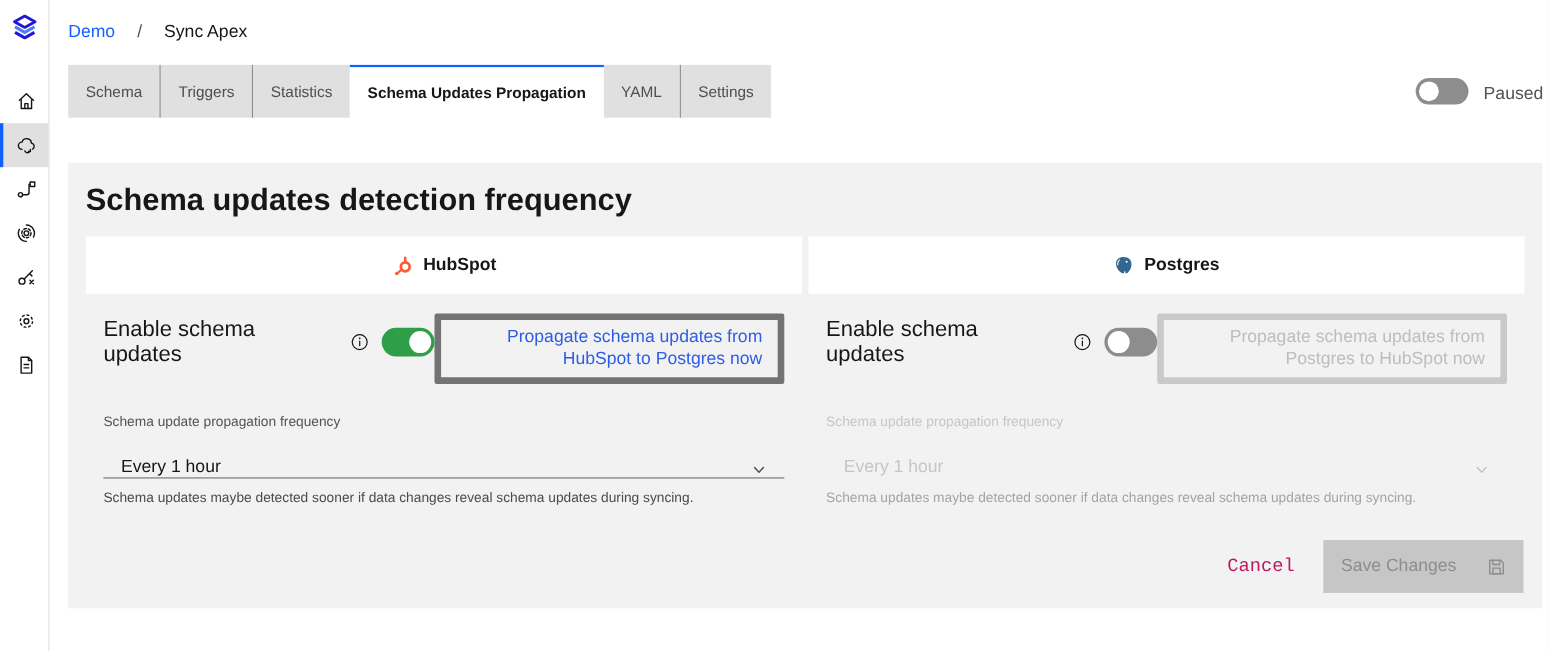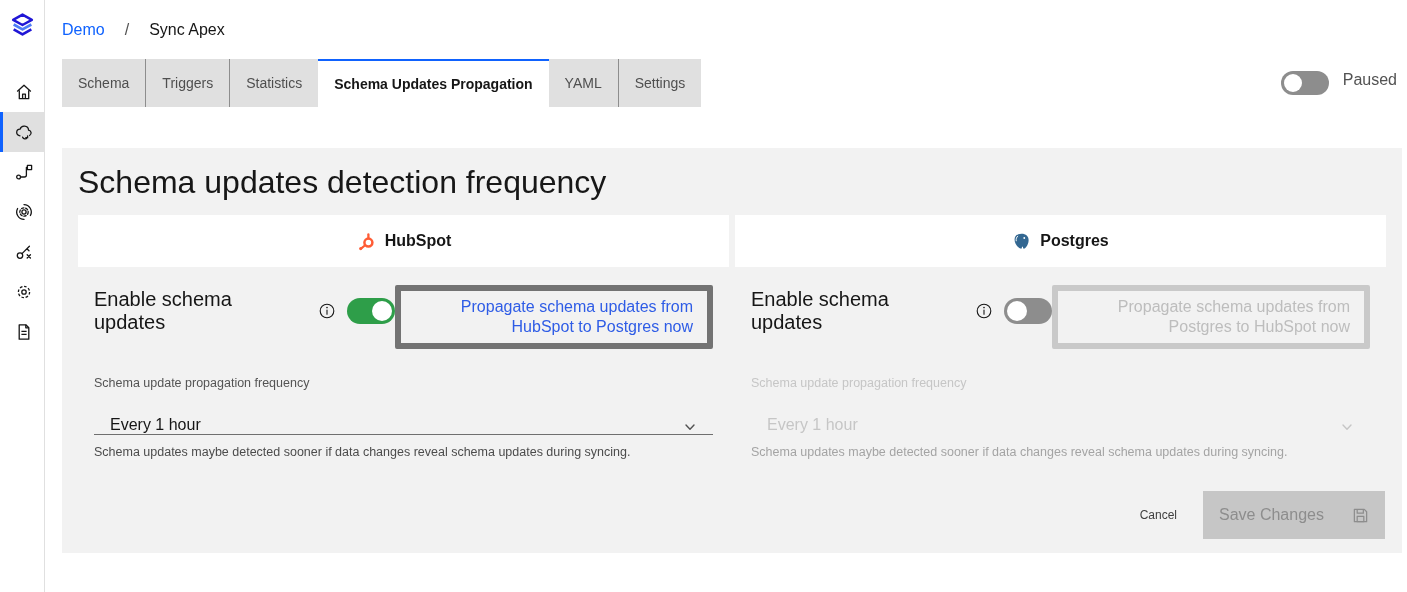--- a/index.html
+++ b/index.html
@@ -41,41 +41,41 @@
     background: #e0e0e0; color: #4f4f4f; font-size: 14px; cursor: pointer;
     white-space: nowrap;
   }
   .tab.sep-left { border-left: 1px solid #8d8d8d; }
   .tab.active {
     background: #ffffff; color: #161616; font-weight: bold;
     border-top: 2px solid #0f62fe;
   }
 
   .pause-wrap {
-    position: absolute; right: 10px; top: 50%; transform: translateY(-50%);
-    display: flex; align-items: flex-start; gap: 14px;
+    position: absolute; right: 4px; top: 50%; transform: translateY(-50%);
+    display: flex; align-items: flex-end; gap: 14px;
   }
   .toggle { position: relative; border-radius: 999px; cursor: pointer; flex: 0 0 auto; }
   .toggle .thumb { position: absolute; background: #fff; border-radius: 50%; }
   .toggle.sm { width: 48px; height: 24px; }
   .toggle.sm .thumb { width: 18px; height: 18px; top: 3px; }
   .toggle.md { width: 48px; height: 26px; }
   .toggle.md .thumb { width: 20px; height: 20px; top: 3px; }
   .toggle.off { background: #8d8d8d; }
   .toggle.off .thumb { left: 3px; }
   .toggle.on { background: #2e9e49; }
   .toggle.on .thumb { right: 3px; }
   .pause-label { font-size: 16px; color: #525252; }
 
   
   .panel {
     margin: 41px 5px 0 17px; height: 405px; background: #f2f2f2; position: relative;
   }
   .panel-title {
-    font-size: 32px; font-weight: 400; line-height: 36px;
+    font-size: 28px; font-weight: 700; line-height: 36px;
     padding: 16px 16px 15px; color: #171717;
   }
   .columns { display: flex; gap: 6px; padding: 0 16px; }
   .col { flex: 1; min-width: 0; }
   .col-header {
     background: #ffffff; height: 52px; display: flex; align-items: center;
     justify-content: center; gap: 9px; font-size: 16px; font-weight: bold;
   }
   .col-body { padding: 18px 16px 0; }
 
@@ -107,22 +107,22 @@
   .col.disabled .select { color: #c6c6c6; border-bottom-color: transparent; cursor: default; }
   .col.disabled .select svg polyline { stroke: #c6c6c6; }
   .col.disabled .helper { color: #a4a4a4; }
 
   
   .footer {
     position: absolute; right: 17px; bottom: 14px;
     display: flex; align-items: center;
   }
   .cancel-btn {
-    background: none; border: none; color: #404040; font-size: 12px;
-    font-family: Liberation Sans, sans-serif; padding: 0 26px; height: 48px; cursor: default;
+    background: none; border: none; color: #be185d; font-size: 17px;
+    font-family: Liberation Mono, monospace; padding: 0 26px; height: 48px; cursor: default;
   }
   .save-btn {
     width: 182px; height: 48px; background: #c6c6c6; border: none;
     color: #8d8d8d; font-size: 16px; font-family: inherit;
     display: flex; align-items: center; justify-content: space-between;
     padding: 0 16px; cursor: default;
   }
 </style>
 </head>
 <body>

